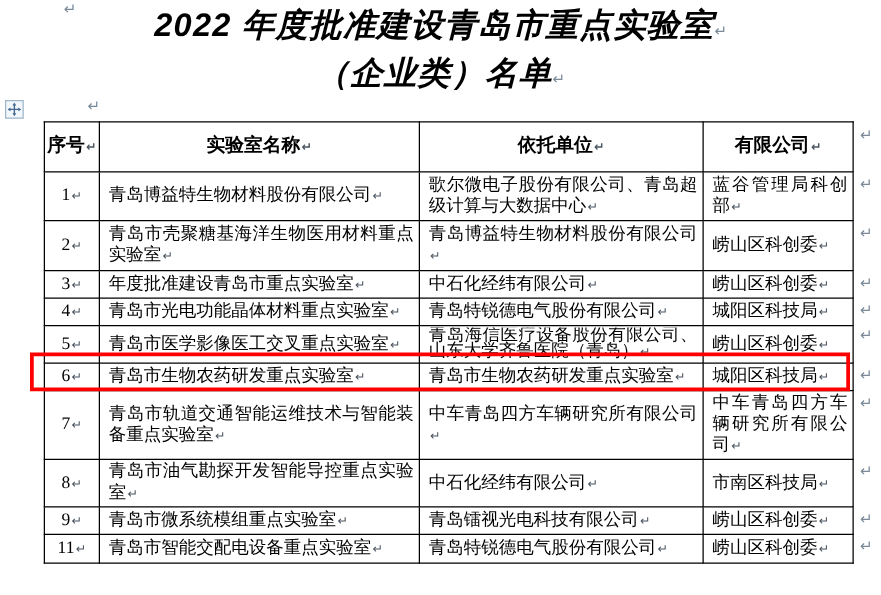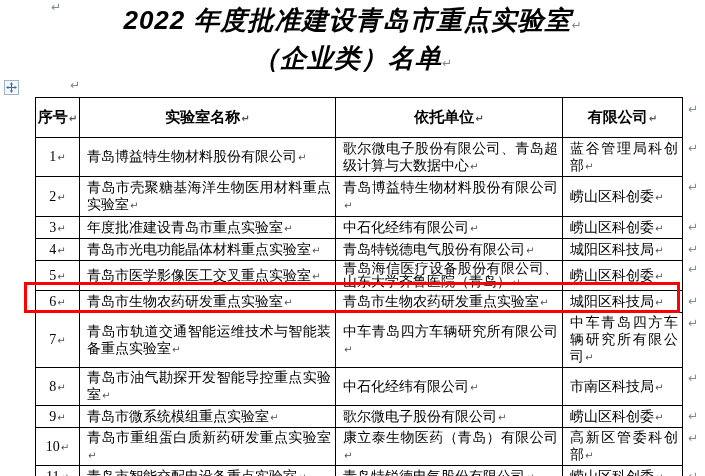--- a/index.html
+++ b/index.html
@@ -145,32 +145,25 @@
       <td class="no"><span>8</span><span class="cm">↵</span></td>
       <td class="lab"><span>青岛市油气勘探开发智能导控重点实验室</span><span class="cm">↵</span></td>
       <td class="org"><span>中石化经纬有限公司</span><span class="cm">↵</span></td>
       <td class="dept"><span>市南区科技局</span><span class="cm">↵</span></td>
       <td class="gut"><span class="pmark">↵</span></td>
     </tr>
 
     <tr class="h-r9">
       <td class="no"><span>9</span><span class="cm">↵</span></td>
       <td class="lab"><span>青岛市微系统模组重点实验室</span><span class="cm">↵</span></td>
-      <td class="org"><span>歌尔微电子股份有限公司</span><span class="cm">↵</span></td>
+      <td class="org"><span>青岛镭视光电科技有限公司</span><span class="cm">↵</span></td>
       <td class="dept"><span>崂山区科创委</span><span class="cm">↵</span></td>
       <td class="gut"><span class="pmark">↵</span></td>
     </tr>
 
-    <tr class="h-r10">
-      <td class="no"><span>10</span><span class="cm">↵</span></td>
-      <td class="lab"><span>青岛市重组蛋白质新药研发重点实验室</span><span class="cm">↵</span></td>
-      <td class="org"><span>康立泰生物医药（青岛）有限公司</span><span class="cm">↵</span></td>
-      <td class="dept"><span>高新区管委科创部</span><span class="cm">↵</span></td>
-      <td class="gut"><span class="pmark">↵</span></td>
-    </tr>
 
     <tr class="h-r11">
       <td class="no"><span>11</span><span class="cm">↵</span></td>
       <td class="lab"><span>青岛市智能交配电设备重点实验室</span><span class="cm">↵</span></td>
       <td class="org"><span>青岛特锐德电气股份有限公司</span><span class="cm">↵</span></td>
       <td class="dept"><span>崂山区科创委</span><span class="cm">↵</span></td>
       <td class="gut"><span class="pmark">↵</span></td>
     </tr>
   </tbody>
     </table>

